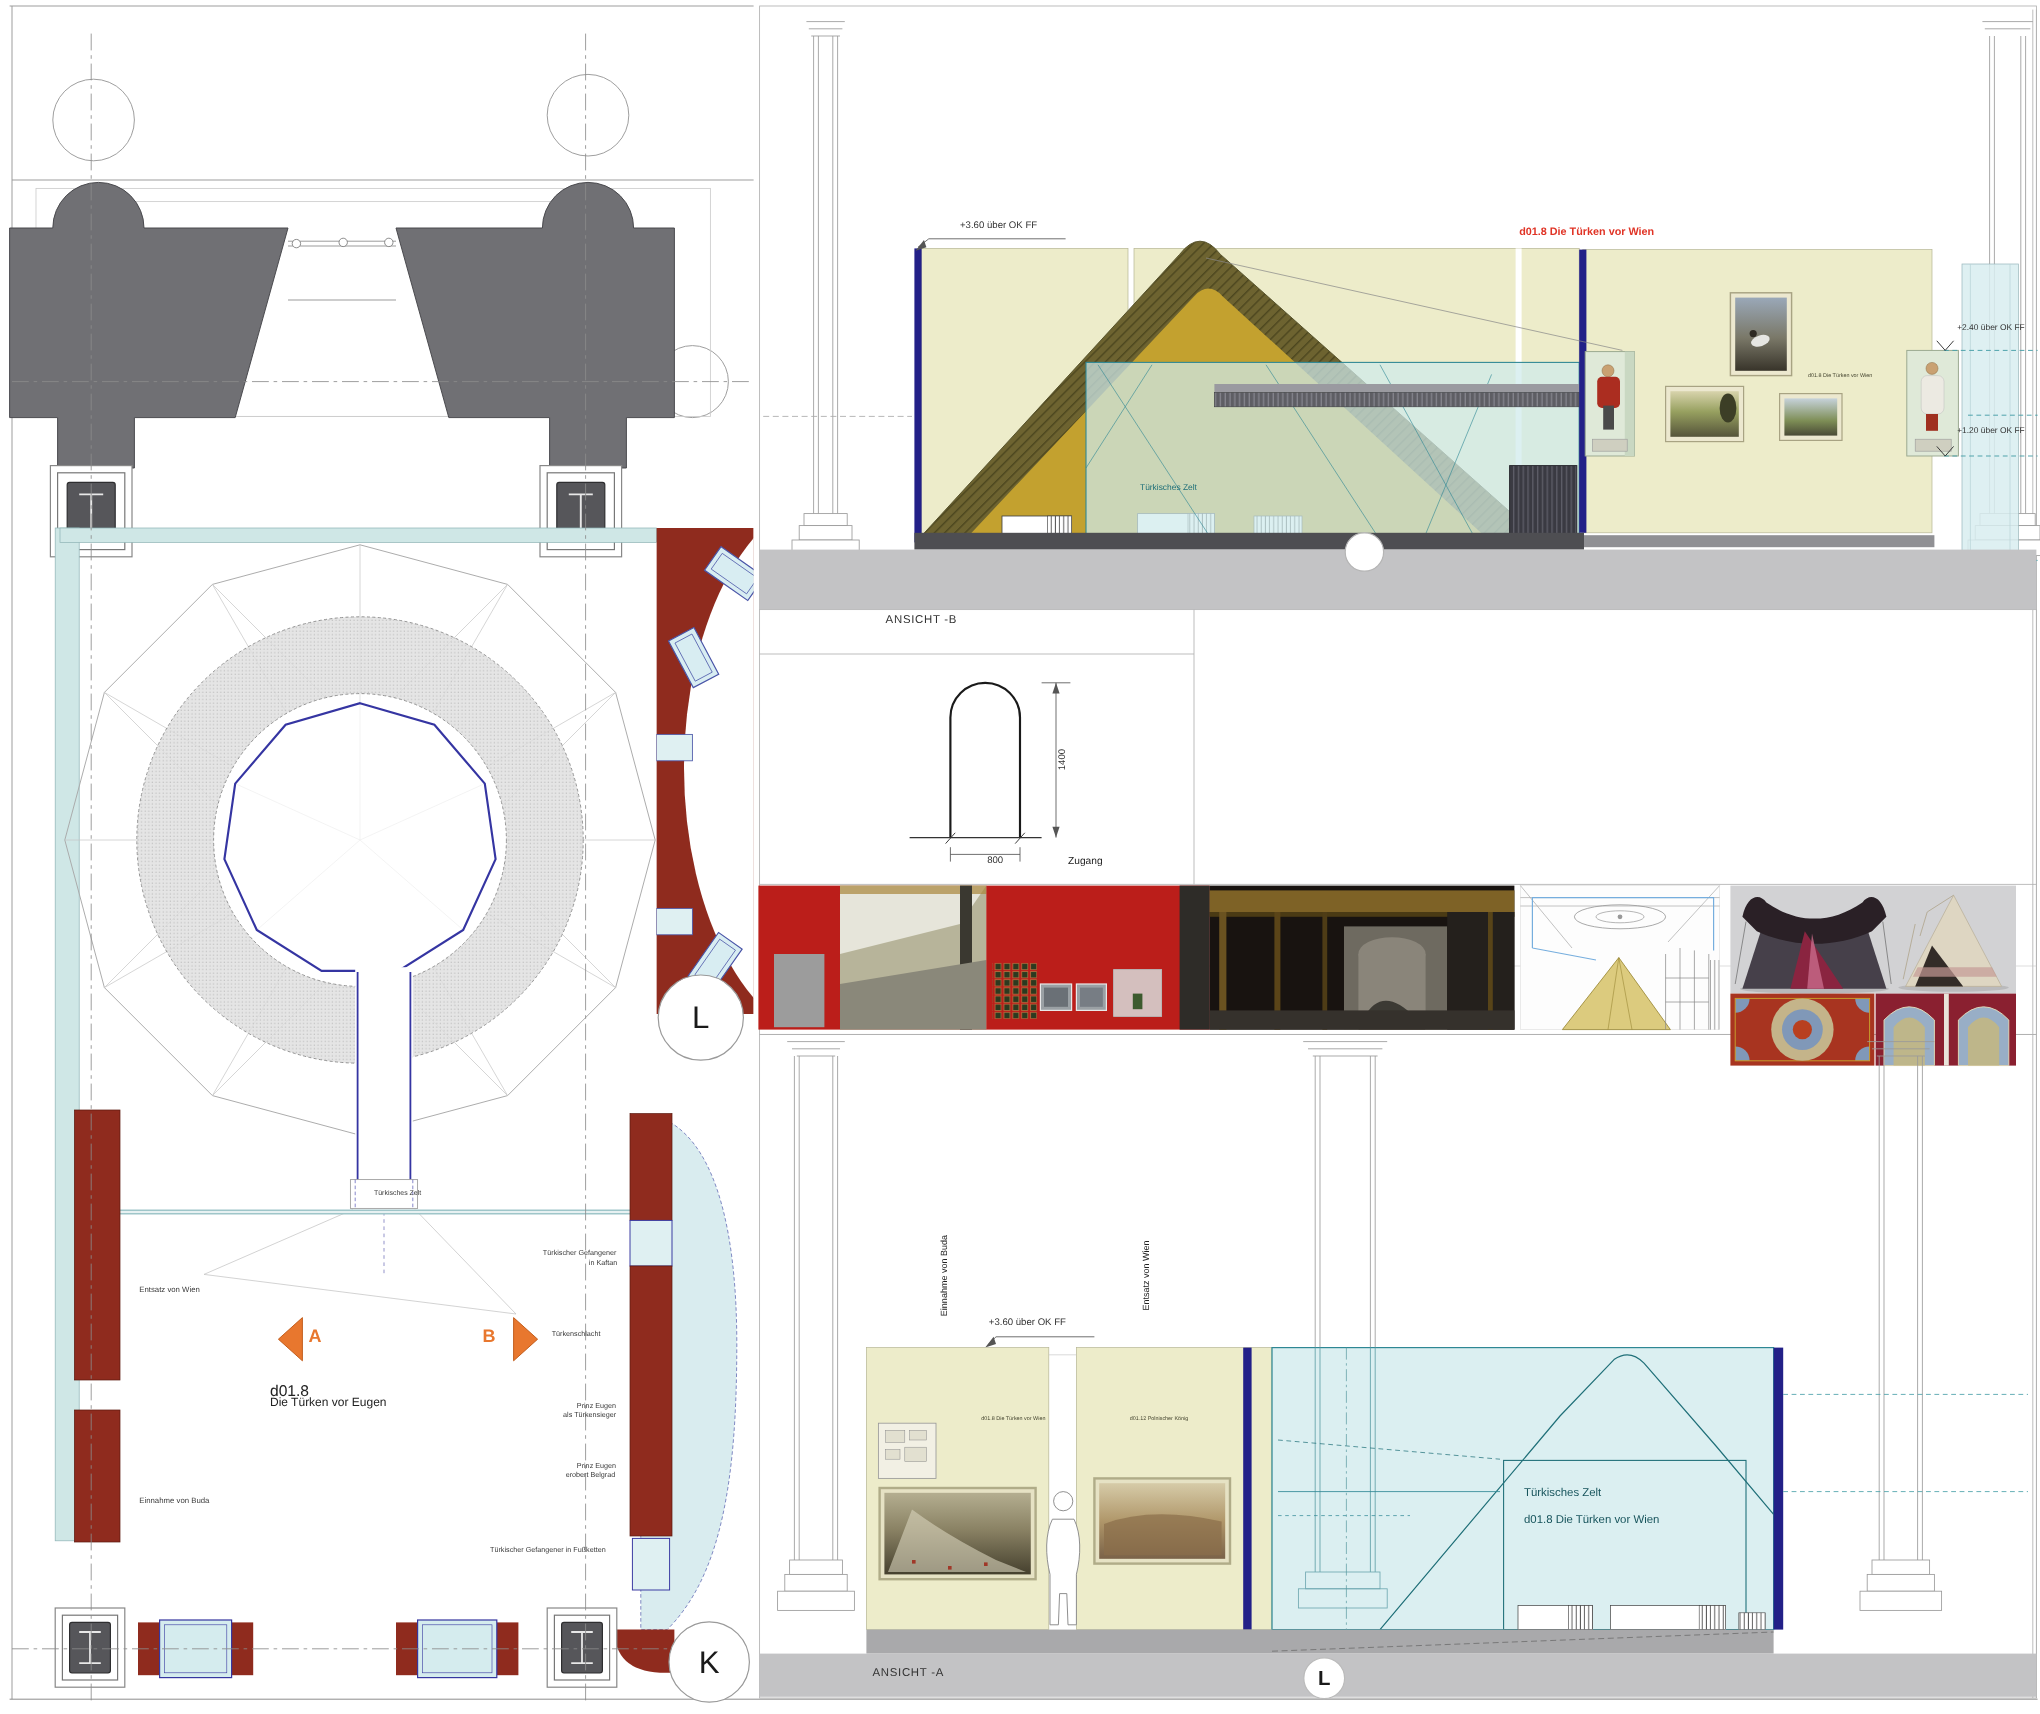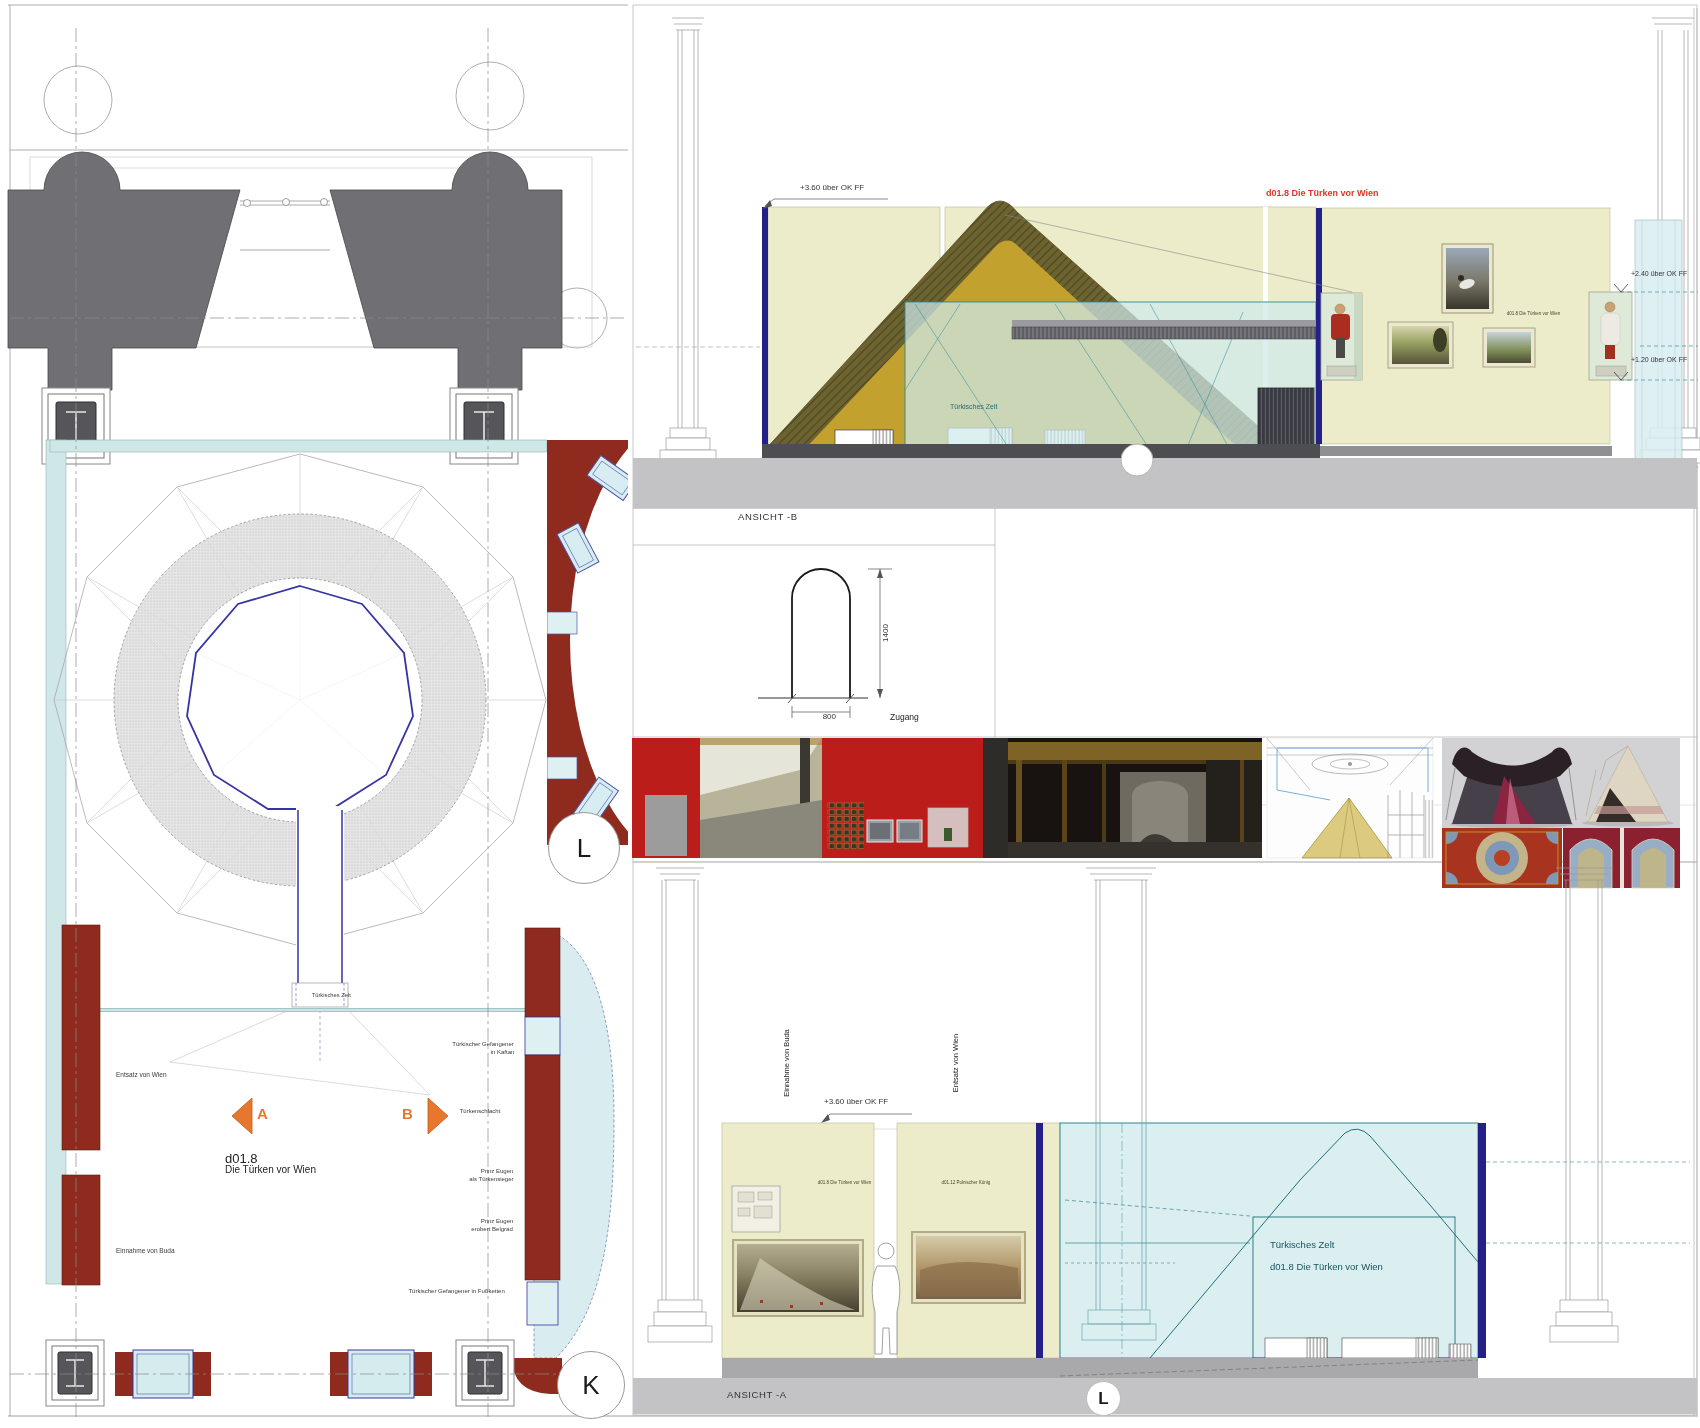--- a/index.html
+++ b/index.html
@@ -464,21 +464,21 @@
   <path d="M1060,1376 L1478,1360" stroke="#666" stroke-width="0.6" stroke-dasharray="5,3"></path>
   <rect x="633" y="1378" width="1064" height="36" fill="#c3c3c5"></rect>
   <path d="M8,1416 H1698" stroke="#888" stroke-width="0.8"></path>
 </g>
 </svg>
 
 <div class="t tc" style="left:292px;top:988px;width:56px;"><span class="sc">Türkisches Zelt</span></div>
 <div class="t half" style="left:116px;top:1071px;">Entsatz von Wien</div>
 <div class="t half" style="left:116px;top:1247px;">Einnahme von Buda</div>
 <div class="t" style="left:225px;top:1152px;font-size:13px;color:#222;">d01.8</div>
-<div class="t" style="left:225px;top:1164px;font-size:10px;color:#222;">Die Türken vor Wien</div>
+<div class="t" style="left:225px;top:1164px;font-size:10px;color:#222;">Die Türken vor Eugen</div>
 <div class="t halfr" style="right:1186px;top:1041px;">Türkischer Gefangener</div>
 <div class="t halfr" style="right:1186px;top:1049px;">in Kaftan</div>
 <div class="t halfr" style="right:1200px;top:1108px;">Türkenschlacht</div>
 <div class="t halfr" style="right:1187px;top:1168px;">Prinz Eugen</div>
 <div class="t halfr" style="right:1187px;top:1176px;">als Türkensieger</div>
 <div class="t halfr" style="right:1187px;top:1218px;">Prinz Eugen</div>
 <div class="t halfr" style="right:1187px;top:1226px;">erobert Belgrad</div>
 <div class="t halfr" style="right:1195px;top:1288px;">Türkischer Gefangener in Fußketten</div>
 
 <svg width="60" height="60" style="left:228px;top:1094px;position:absolute;">

